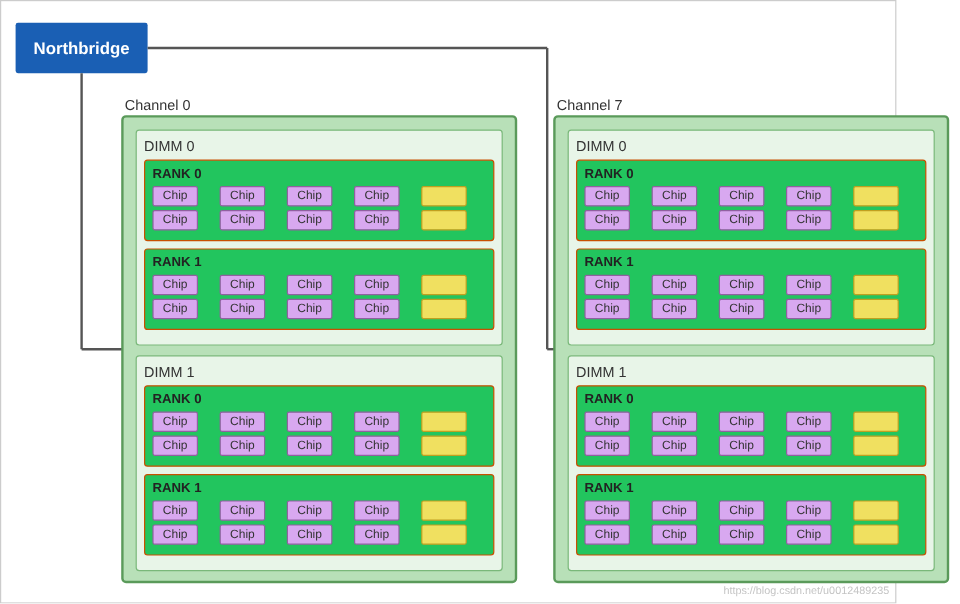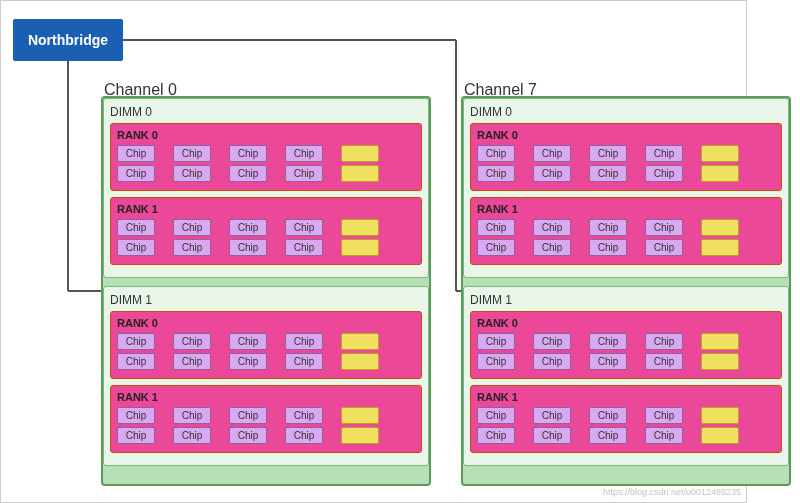--- a/index.html
+++ b/index.html
@@ -44,31 +44,31 @@
       top: 0;
       left: 0;
       width: 800px;
       height: 503px;
       pointer-events: none;
     }
 
     
     .channel-label {
       position: absolute;
-      font-size: 16px;
+      font-size: 12px;
       color: #333;
     }
 
     
     .channel-container {
       position: absolute;
       background: #b8e0b8;
       border: 2px solid #5a9a5a;
       border-radius: 4px;
-      padding: 0;
+      padding: 10px;
     }
 
     .channel-0 {
       top: 95px;
       left: 100px;
       width: 330px;
       height: 390px;
     }
 
     .channel-1 {
@@ -90,21 +90,21 @@
     .dimm-container {
       background: #e8f5e8;
       border: 1px solid #7ab87a;
       border-radius: 3px;
       padding: 6px;
       margin-bottom: 8px;
     }
 
     
     .rank-container {
-      background: #ec4899;
+      background: #22c55e;
       border: 1px solid #c85000;
       border-radius: 3px;
       padding: 5px 6px;
       margin-bottom: 6px;
     }
 
     .rank-label {
       font-size: 11px;
       font-weight: bold;
       color: #222;

